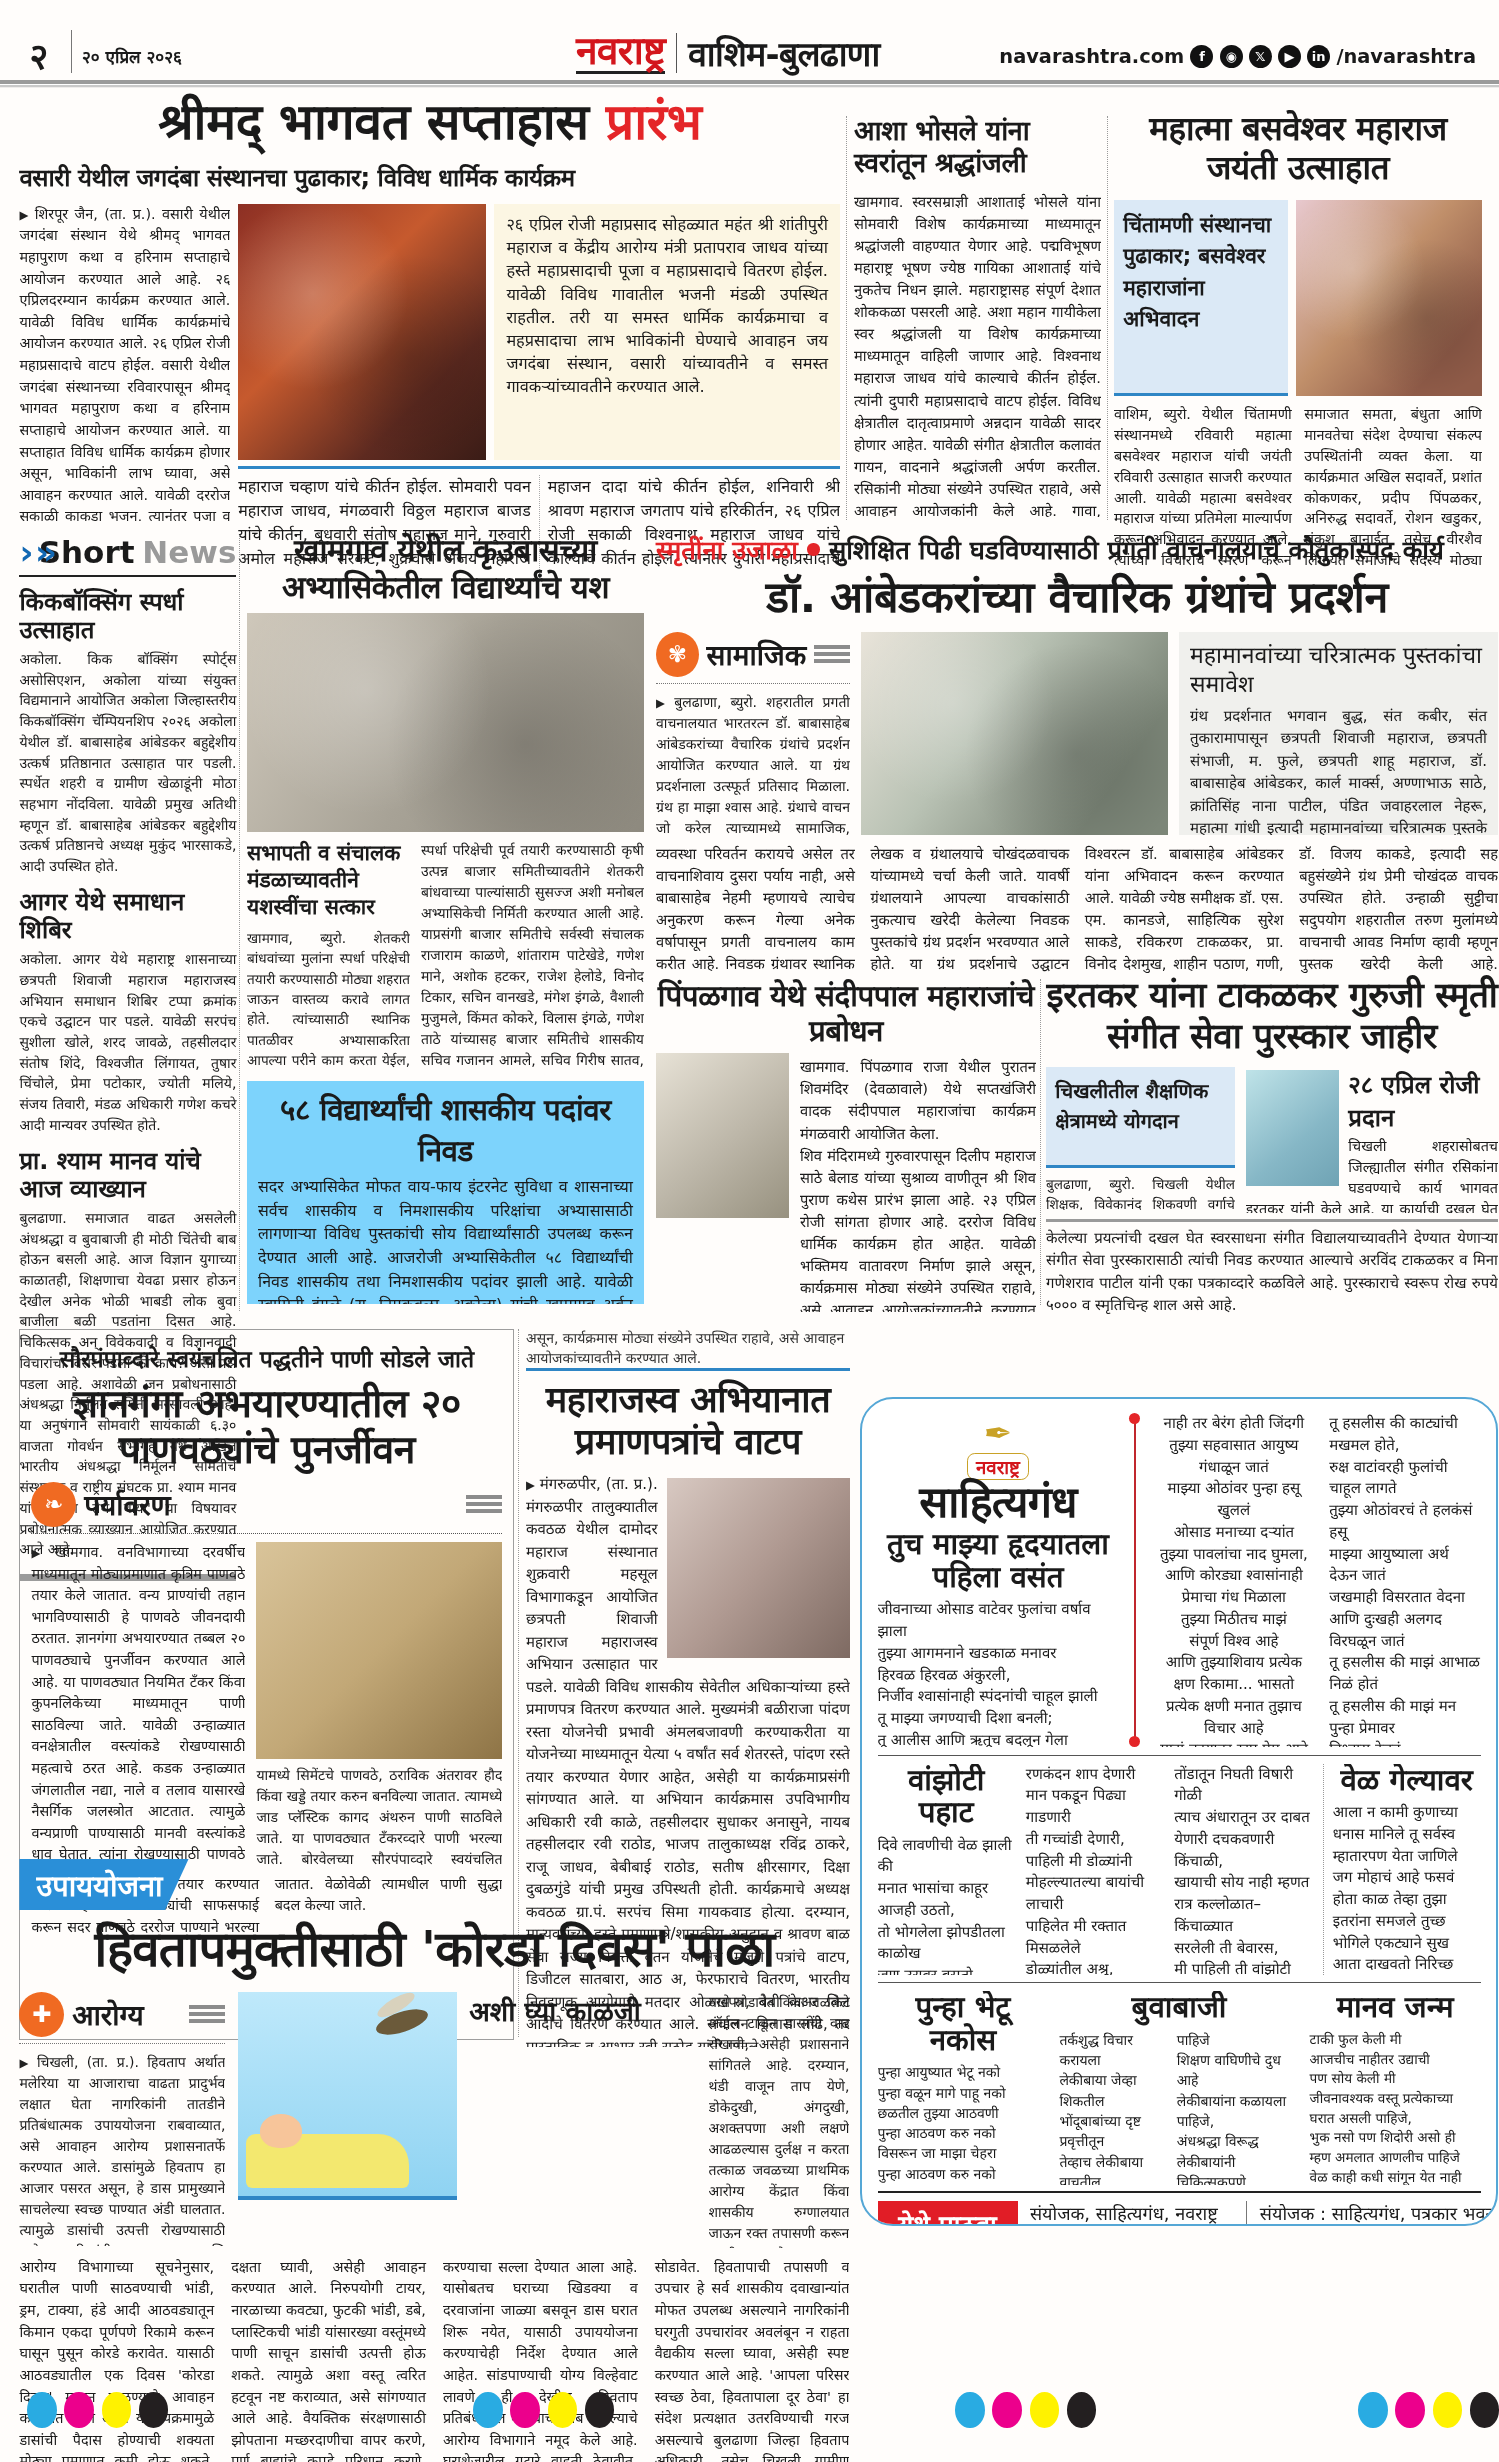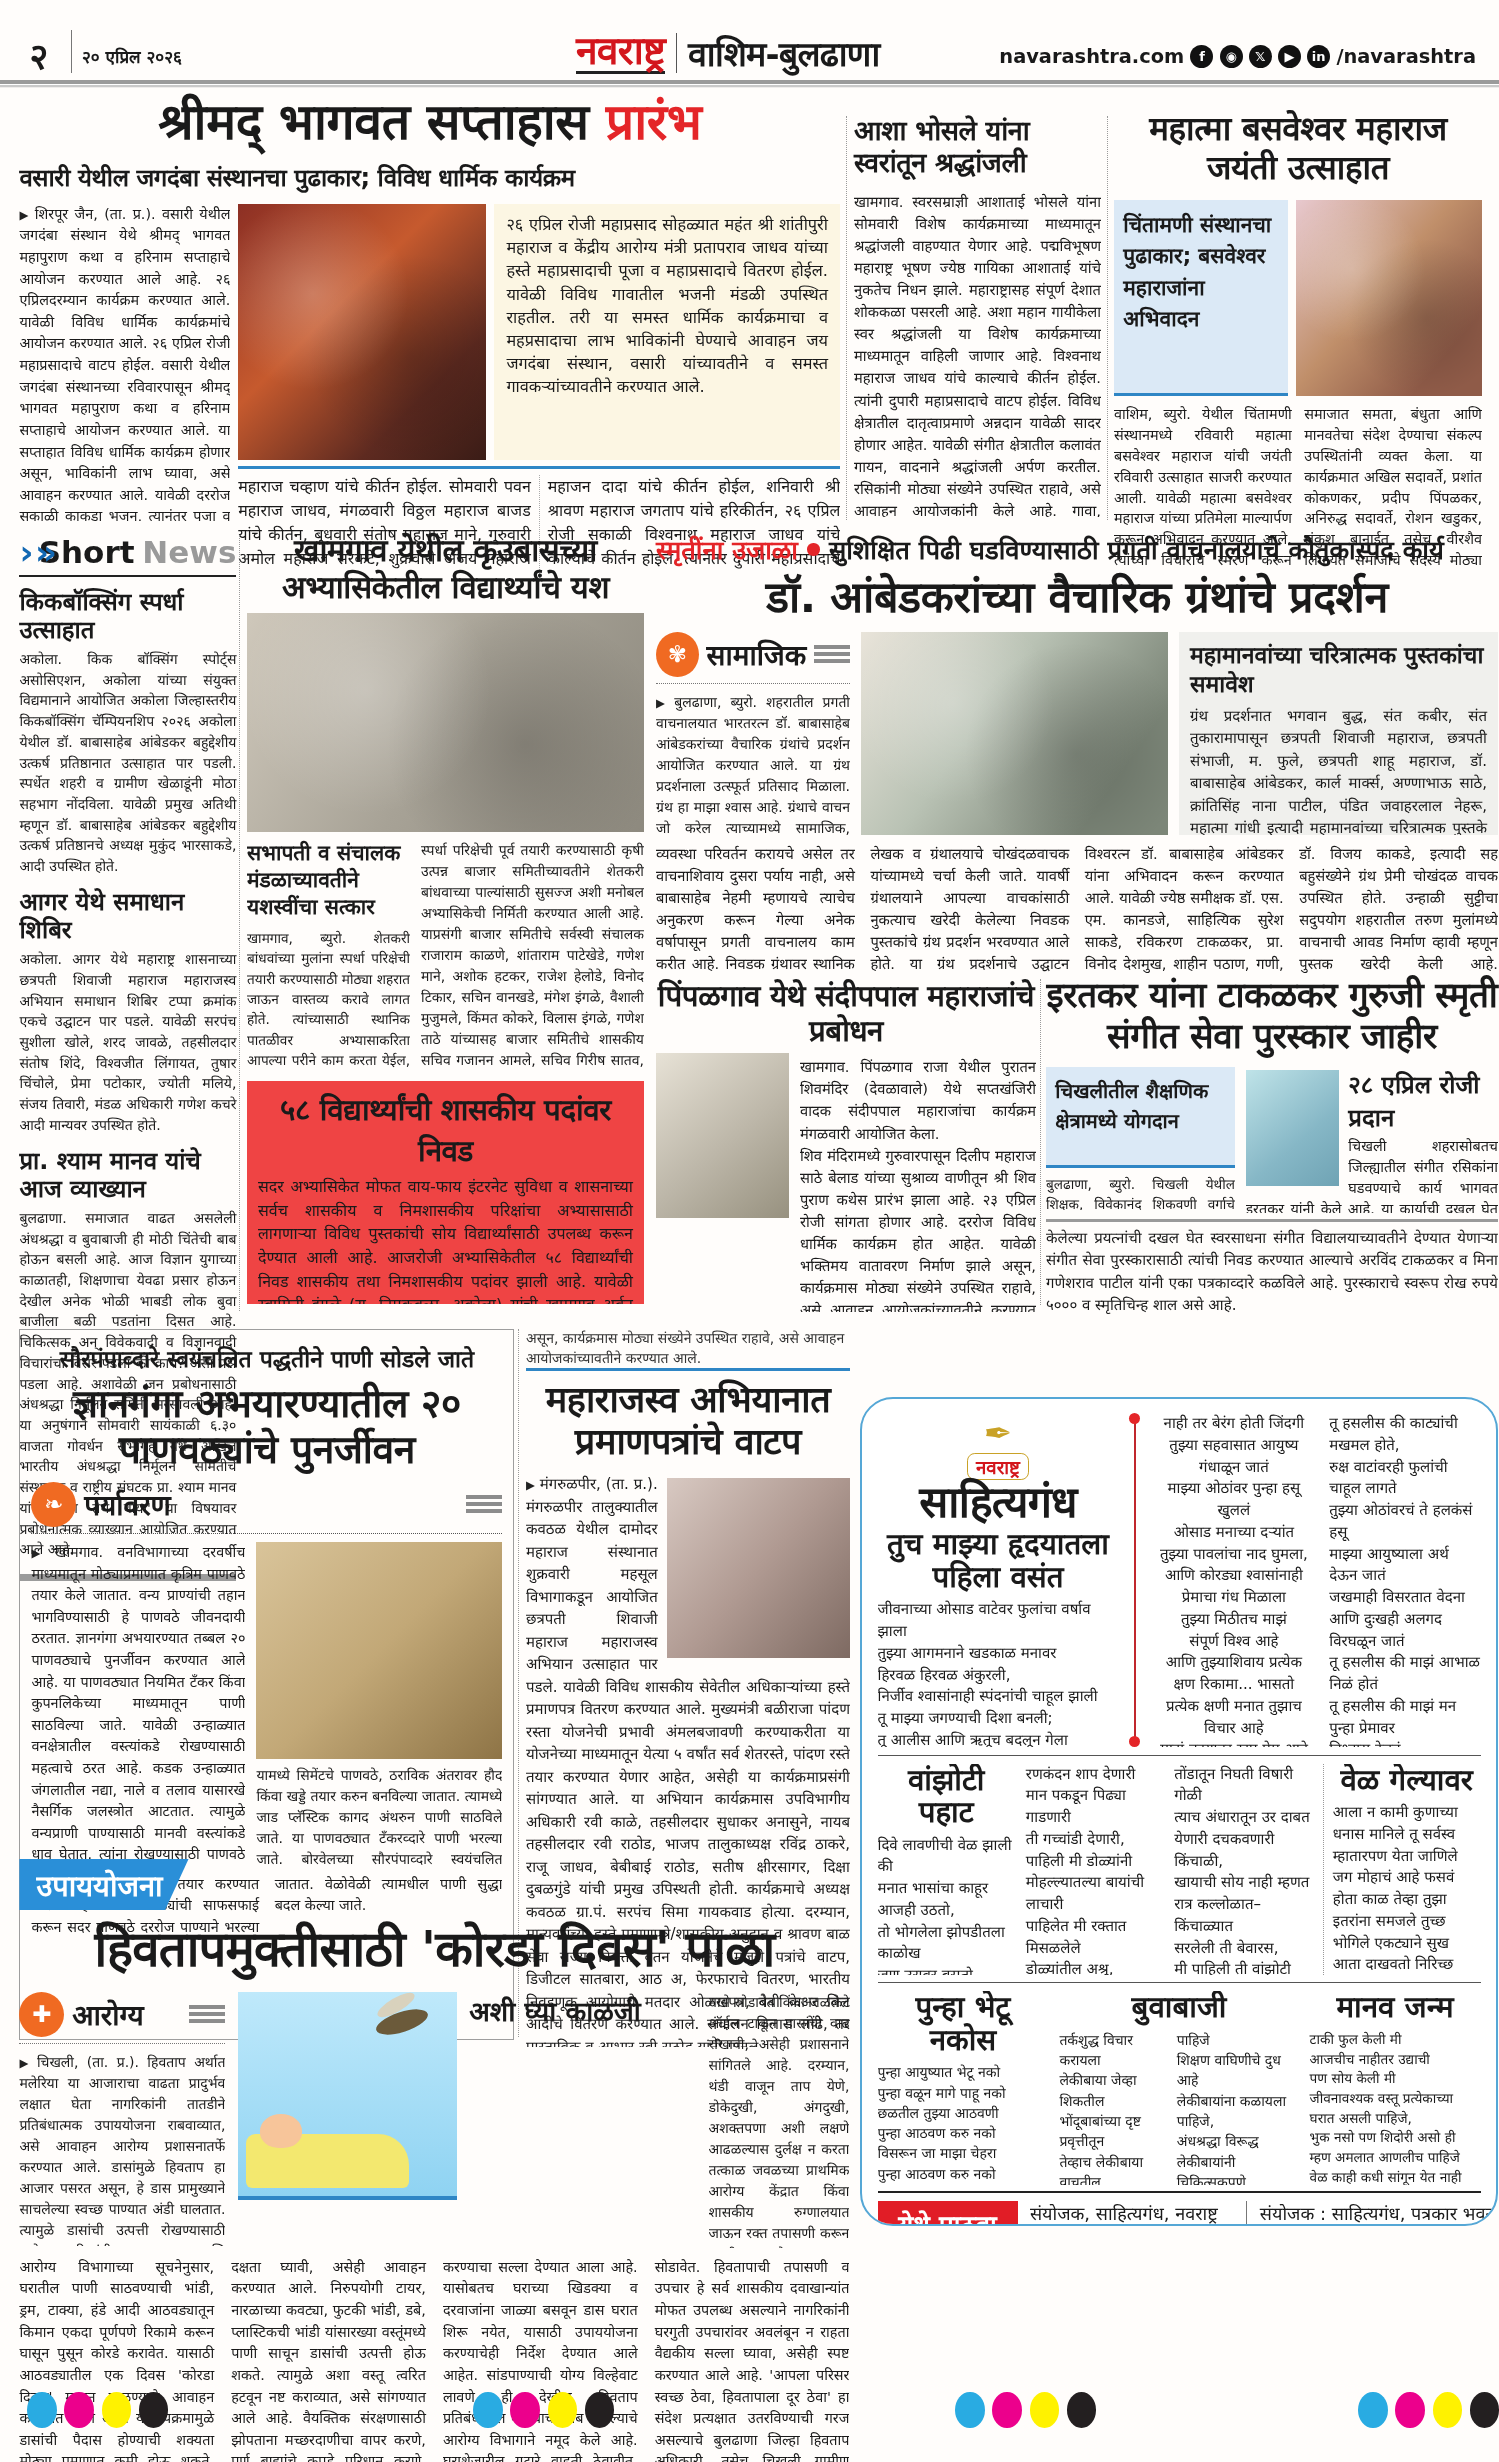--- a/index.html
+++ b/index.html
@@ -60,37 +60,37 @@
   .sn-t2{font-size:31px;font-weight:bold;color:#9a9a9a;}
   .sn-item-h{font-size:24px;font-weight:bold;line-height:1.15;margin:12.4px 0 4.7px;}
   .sn-item-b{font-size:14px;line-height:1.48;text-align:justify;}
   .sn-end{height:7px;background:#9b9b9b;margin-top:14px;}
   
   #kru{position:absolute;left:247px;top:532px;width:397px;height:787px;}
   #kru .h{font-size:31px;text-align:center;}
   #kru .ph{height:219px;margin-top:7.8px;background:linear-gradient(120deg,#cfc8bb,#a7a296 50%,#8d897e);}
   #kru .row{display:grid;grid-template-columns:163px 1fr;gap:11px;margin-top:7.8px;height:233px;overflow:hidden;}
   #kru .sh{font-size:21px;font-weight:bold;line-height:1.3;}
-  .kbox{background:#ef4444;margin-top:7.8px;padding:7.8px 11px;overflow:hidden;height:223px;}
+  .kbox{background:#7dd3fc;margin-top:7.8px;padding:7.8px 11px;overflow:hidden;height:223px;}
   .kbox .t{font-size:29.5px;font-weight:bold;text-align:center;margin-bottom:4.7px;letter-spacing:-0.4px;}
   .kbox .b{font-size:16px;line-height:1.48;text-align:justify;}
   
   #amb{position:absolute;left:656px;top:532px;width:842px;height:439px;}
   .kicker{display:flex;align-items:center;gap:9.3px;font-size:25.6px;font-weight:bold;}
   .kicker .red{color:#e42528;}
   .kicker .dot{width:12.4px;height:12.4px;border-radius:50%;background:#e42528;flex:0 0 auto;}
   #amb .h{font-size:43px;text-align:center;margin-top:4.7px;}
   #amb .row{display:grid;grid-template-columns:194px 307px 1fr;gap:11px;margin-top:9.3px;height:203px;overflow:hidden;}
   .seclab{display:flex;align-items:center;gap:7.8px;border-bottom:1.6px dotted #777;padding-bottom:6.2px;}
   .seclab .ic{width:45px;height:45px;border-radius:50%;background:#f06a22;color:#fff;display:flex;align-items:center;justify-content:center;font-size:23px;}
   .seclab .tx{font-size:28px;font-weight:bold;}
   .seclab .hb{margin-left:auto;display:flex;flex-direction:column;gap:3.1px;}
   .seclab .hb span{display:block;width:36px;height:3.9px;background:#8c8c8c;}
   .graybox{background:#f0f0ed;padding:9.3px 11px;overflow:hidden;}
-  .graybox .t{font-size:23px;font-weight:bold;line-height:1.25;margin-bottom:6.2px;}
+  .graybox .t{font-size:23px;font-weight:normal;line-height:1.25;margin-bottom:6.2px;}
   .graybox .b{font-size:15px;line-height:1.5;text-align:justify;}
   #amb .cont{margin-top:7.8px;column-count:4;column-gap:15.5px;font-size:14.7px;line-height:1.5;text-align:justify;height:138px;overflow:hidden;}
   
   #san{position:absolute;left:656px;top:979px;width:380px;height:329px;}
   #san .h{font-size:29.5px;text-align:center;}
   #san .ph{float:left;width:133px;height:165px;margin:4.7px 11px 3.1px 0;background:linear-gradient(140deg,#e7e2d6,#bcb6a8 55%,#97917f);}
   #san .body{margin-top:7.8px;height:256px;font-size:14.7px;}
   
   #irt{position:absolute;left:1046px;top:975px;width:452px;height:335px;}
   #irt .h{font-size:35px;text-align:center;}

